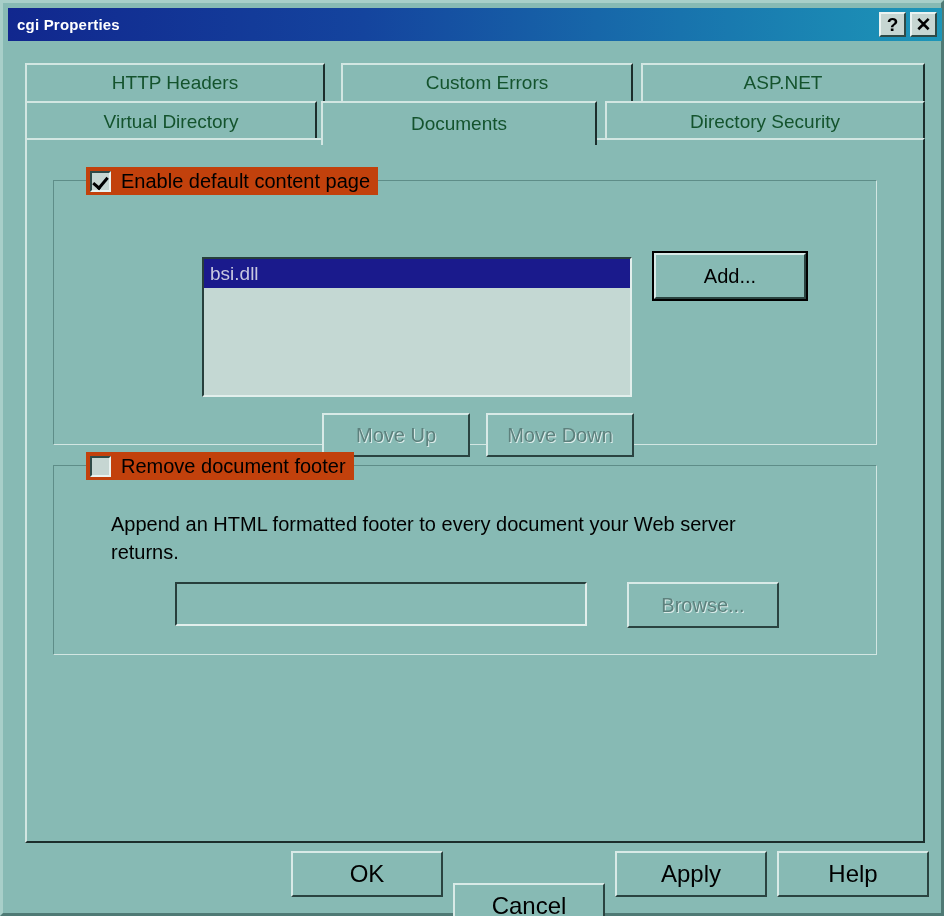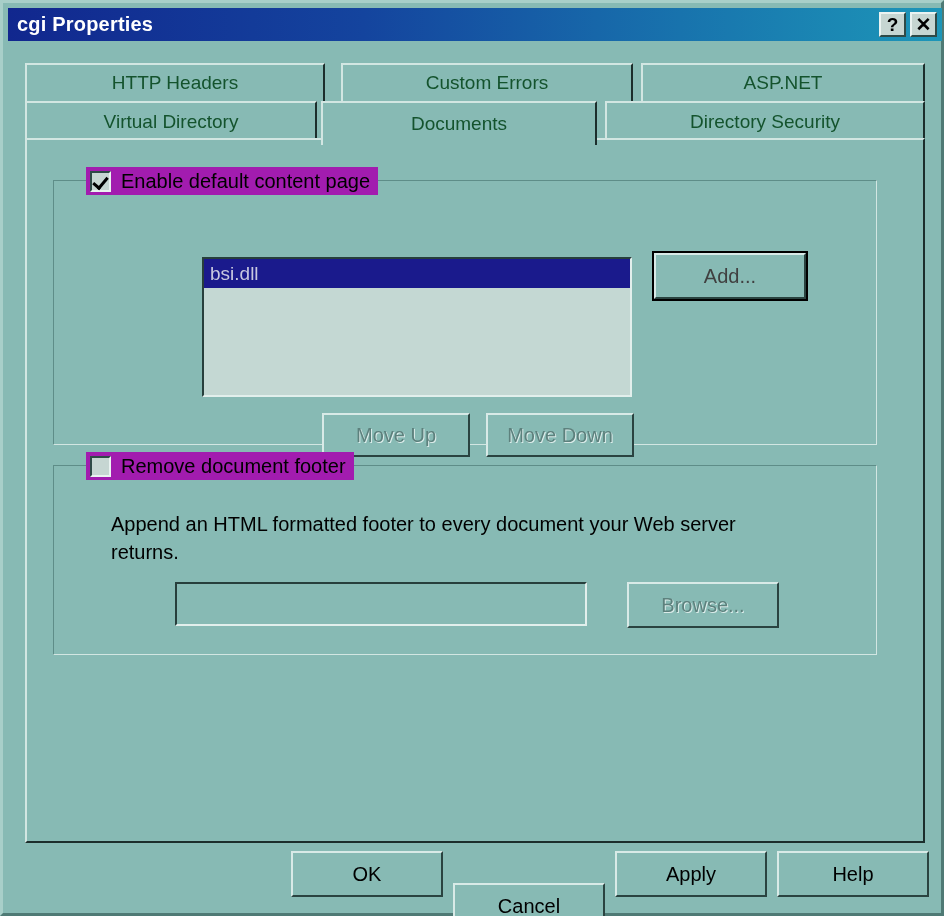--- a/index.html
+++ b/index.html
@@ -34,21 +34,21 @@
     position: absolute;
     left: 5px; top: 5px;
     width: 934px;
     height: 33px;
     background: linear-gradient(to right, #11278e 0%, #14449e 38%, #1873ad 72%, #1d96b8 100%);
     display: flex;
     align-items: center;
   }
   #title-text {
     color: #ffffff;
-    font-size: 20px;
+    font-size: 15px;
     font-weight: bold;
     margin-left: 9px;
     letter-spacing: 0.2px;
     white-space: nowrap;
   }
   #titlebar-buttons {
     margin-left: auto;
     margin-right: 5px;
     display: flex;
     gap: 4px;
@@ -136,21 +136,21 @@
   #group-footer {
     left: 26px;
     top: 325px;
     width: 824px;
     height: 190px;
   }
   .group-legend {
     position: absolute;
     top: -14px;
     left: 32px;
-    background: #a21caf;
+    background: #c2410c;
     padding: 0 8px 0 4px;
     display: flex;
     align-items: center;
     gap: 10px;
     height: 28px;
   }
   .group-legend .legend-text {
     font-size: 20px;
     color: #000000;
     white-space: nowrap;
@@ -217,21 +217,21 @@
     background: #87bab4;
     border-left: 2px solid #d8eae7;
     border-top: 2px solid #d8eae7;
     border-right: 2px solid #2a4340;
     border-bottom: 2px solid #2a4340;
     box-sizing: border-box;
     display: flex;
     align-items: center;
     justify-content: center;
     font-size: 20px;
-    color: #404040;
+    color: #000000;
     cursor: default;
     white-space: nowrap;
     font-family: "Liberation Sans", sans-serif;
   }
   .btn.default {
     outline: 2px solid #000000;
     outline-offset: 0px;
   }
   .btn.disabled {
     color: #5d817d;
@@ -290,21 +290,21 @@
     height: 46px;
     background: #87bab4;
     border-left: 2px solid #d8eae7;
     border-top: 2px solid #d8eae7;
     border-right: 2px solid #2a4340;
     border-bottom: 2px solid #2a4340;
     box-sizing: border-box;
     display: flex;
     align-items: center;
     justify-content: center;
-    font-size: 20px;
+    font-size: 24px;
     color: #000000;
     cursor: default;
     white-space: nowrap;
     font-family: "Liberation Sans", sans-serif;
   }
   #btn-ok     { left: 288px; }
   #btn-cancel { left: 450px; margin-top: 32px; }
   #btn-apply  { left: 612px; }
   #btn-help   { left: 774px; }
 </style>

